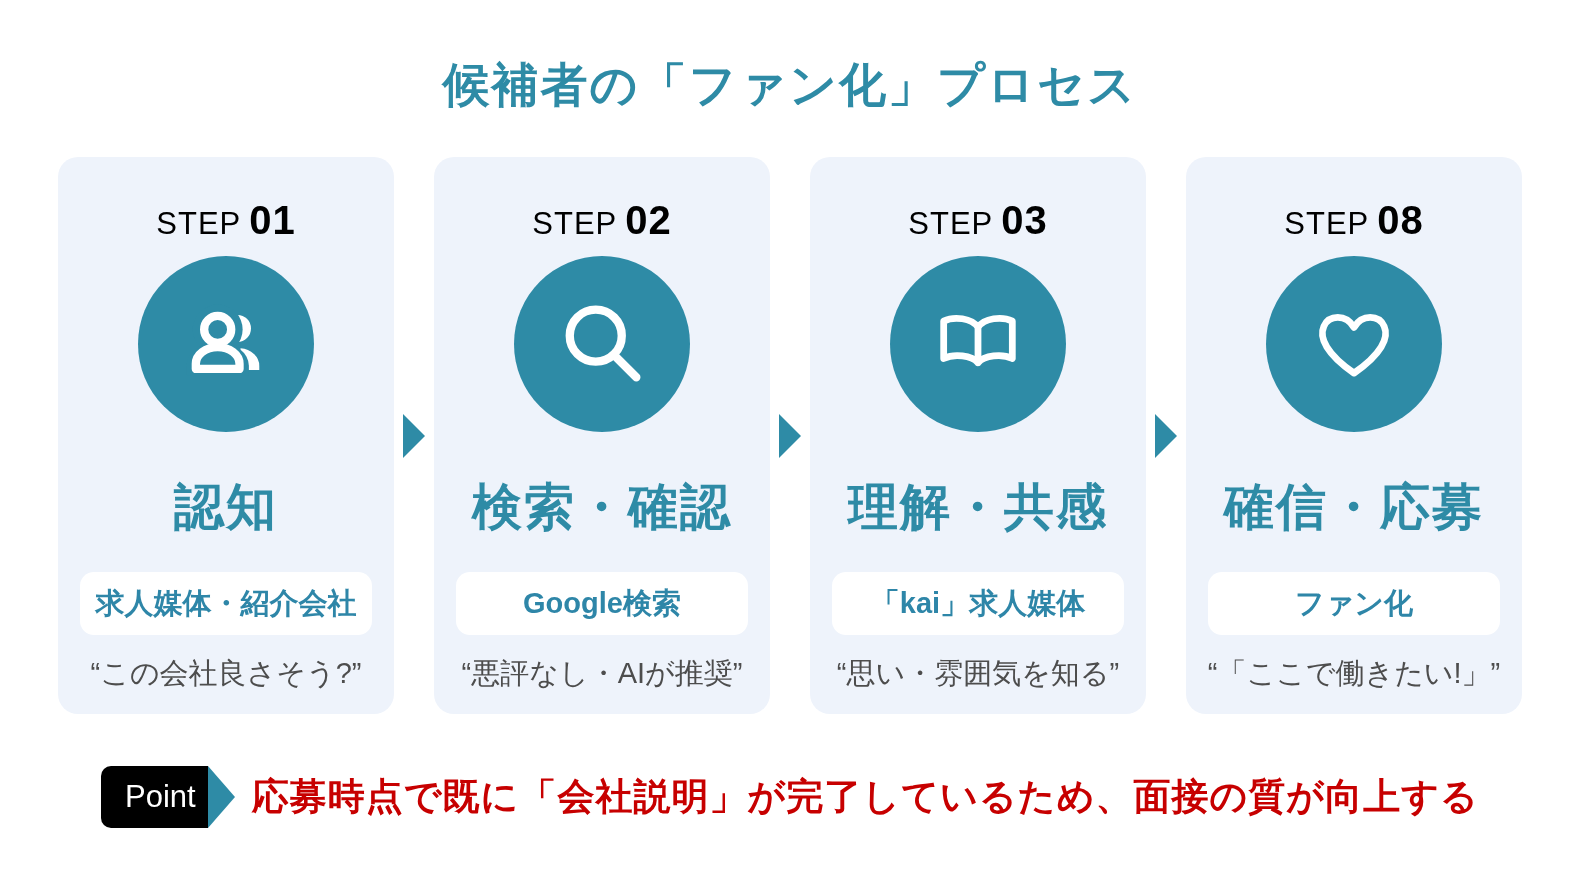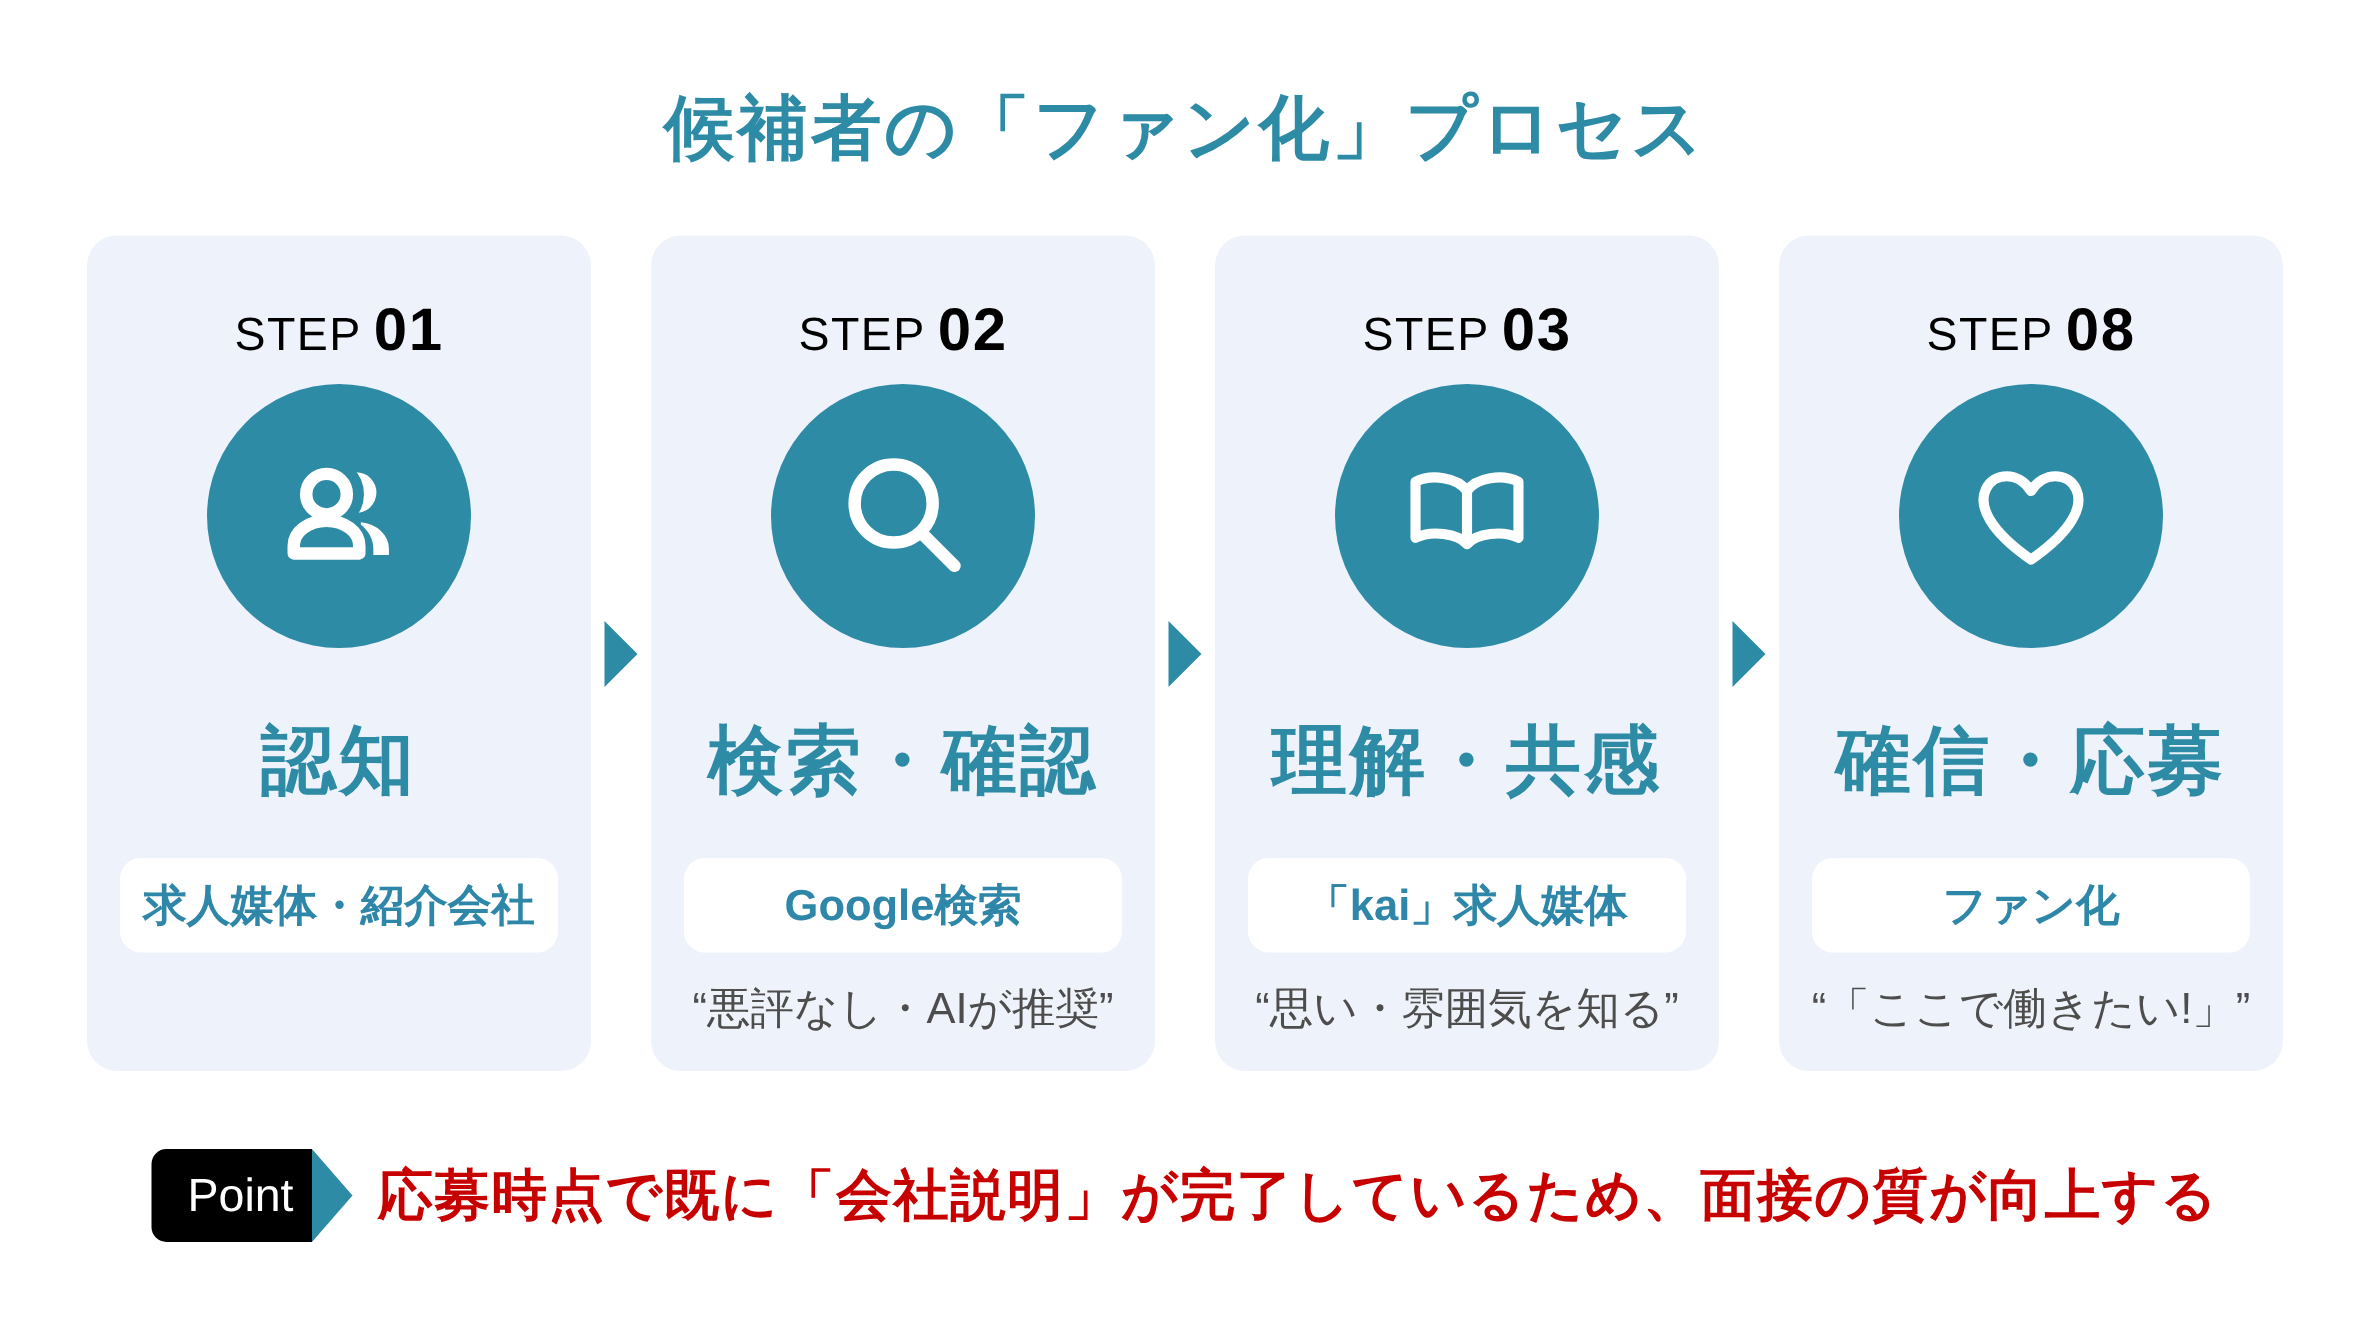--- a/index.html
+++ b/index.html
@@ -162,20 +162,21 @@
             <circle cx="42" cy="36" r="24" fill="#2e8ba6"></circle>
             <path d="M 12 80 l 0 -9 a 30 23 0 0 1 60 0 l 0 9 z" fill="#2e8ba6"></path>
 
             <circle cx="42" cy="36" r="13" fill="none" stroke="#ffffff" stroke-width="8"></circle>
             <path d="M 21 74 l 0 -5 a 21 16 0 0 1 42 0 l 0 5 z" fill="none" stroke="#ffffff" stroke-width="8" stroke-linejoin="round"></path>
           </svg>
         </span>
       </div>
       <div class="step-name">認知</div>
       <div class="step-badge">求人媒体・紹介会社</div>
+      <div class="step-quote">“この会社良さそう?”</div>
     </div>
 
     <div class="flow-arrow"></div>
 
     <div class="step-card">
       <div class="step-label">
         <span>STEP</span><span class="step-num">02</span>
       </div>
       <div class="icon-circle">
         <span>

